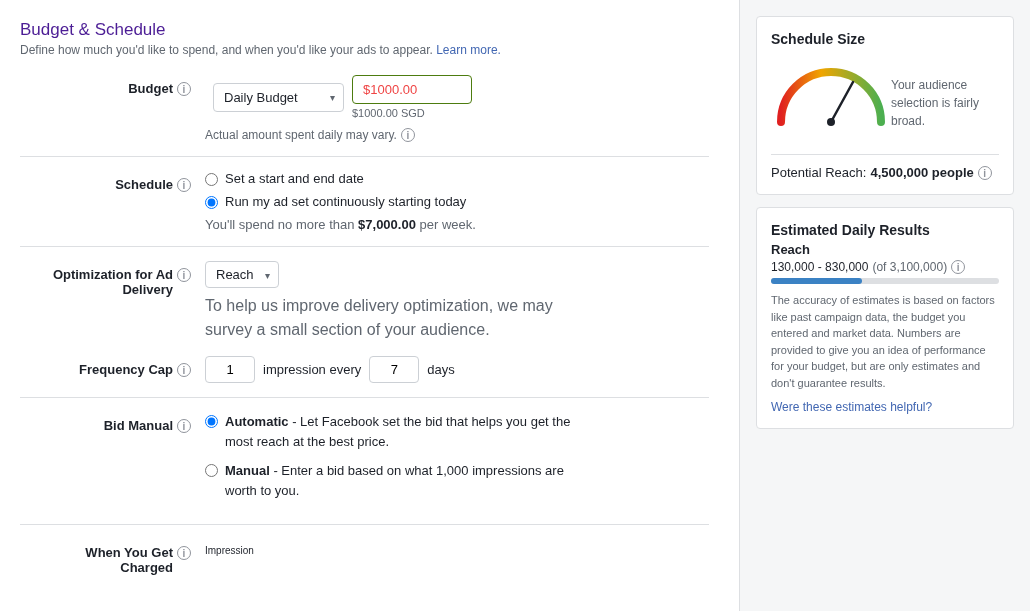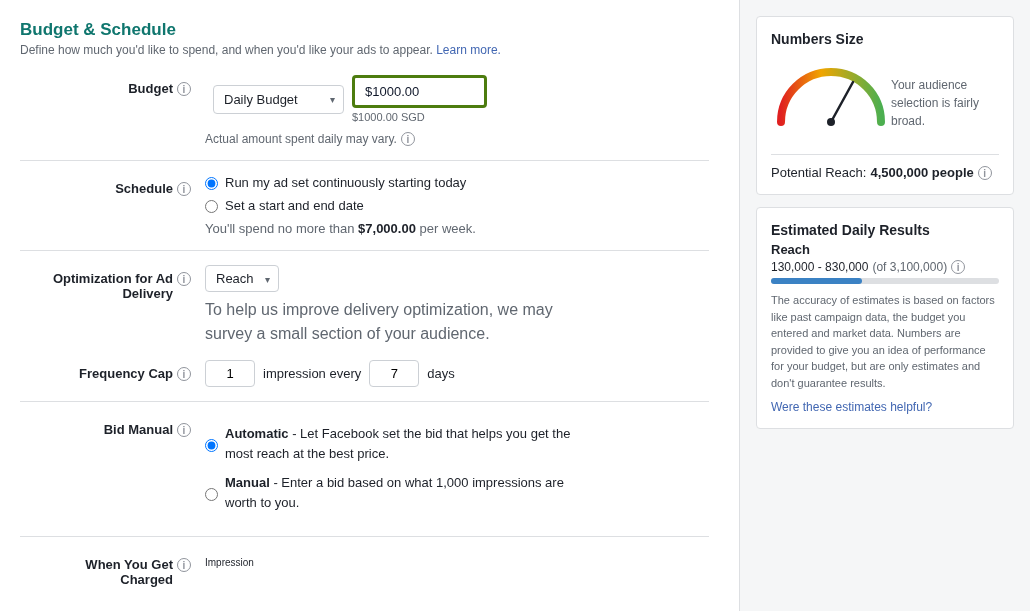--- a/index.html
+++ b/index.html
@@ -21,22 +21,22 @@
     .sidebar-panel {
       width: 290px;
       background: #f5f6f7;
       padding: 16px;
       display: flex;
       flex-direction: column;
       gap: 12px;
     }
     h2 {
       font-size: 17px;
-      font-weight: 700;
-      color: #0f766e;
+      font-weight: 400;
+      color: #4c1d95;
       margin-bottom: 3px;
     }
     .subtitle {
       font-size: 12px;
       color: #606770;
       margin-bottom: 18px;
     }
     .subtitle a {
       color: #4267b2;
       text-decoration: none;
@@ -109,26 +109,26 @@
     .select-arrow {
       position: absolute;
       right: 9px;
       top: 50%;
       transform: translateY(-50%);
       pointer-events: none;
       color: #606770;
       font-size: 10px;
     }
     .text-input {
-      border: 3px solid #4d7c0f;
+      border: 1px solid #4d7c0f;
       border-radius: 4px;
       padding: 6px 10px;
       font-size: 13px;
-      color: #0f172a;
-      width: 135px;
+      color: #ef4444;
+      width: 120px;
     }
     .sgd-label {
       font-size: 11px;
       color: #606770;
       margin-top: 3px;
       text-align: left;
     }
     .note-text {
       font-size: 12px;
       color: #606770;
@@ -184,26 +184,25 @@
     .small-input {
       border: 1px solid #ccd0d5;
       border-radius: 4px;
       padding: 5px 8px;
       font-size: 13px;
       width: 50px;
       text-align: center;
     }
     .bid-option {
       display: flex;
-      align-items: center;
+      align-items: flex-start;
       gap: 7px;
       margin-bottom: 10px;
       font-size: 13px;
       line-height: 1.5;
-      margin-top: 8px;
     }
     .bid-option input[type="radio"] {
       margin-top: 3px;
       flex-shrink: 0;
     }
     .bid-text strong {
       font-weight: 700;
     }
     .bid-text {
       color: #1d2129;
@@ -334,26 +333,26 @@
 
   <hr class="divider">
 
   <div class="form-row">
     <div class="form-label">
       <span>Schedule</span>
       <span class="info-icon">i</span>
     </div>
     <div class="form-content">
       <div class="radio-option">
+        <input type="radio" name="schedule" style="">
+        <span>Set a start and end date</span>
+      </div>
+      <div class="radio-option">
         <input type="radio" name="schedule" checked="" style="">
         <span>Run my ad set continuously starting today</span>
-      </div>
-      <div class="radio-option">
-        <input type="radio" name="schedule" style="">
-        <span>Set a start and end date</span>
       </div>
       <div class="weekly-note">
         <span>You'll spend no more than </span><strong>$7,000.00</strong><span> per week.</span>
       </div>
     </div>
   </div>
 
   <hr class="divider">
 
   <div class="form-row">
@@ -419,21 +418,21 @@
     </div>
     <div class="form-content">
       <div class="charged-value">Impression</div>
     </div>
   </div>
 </div>
 
 <div class="sidebar-panel">
 
   <div class="sidebar-card">
-    <h3>Numbers Size</h3>
+    <h3>Schedule Size</h3>
     <div class="gauge-container">
       <div class="gauge-svg-wrap">
         <svg width="120" height="70" viewBox="0 0 120 70">
 
           <defs>
             <linearGradient id="gaugeGrad" x1="0%" y1="0%" x2="100%" y2="0%">
               <stop offset="0%" style="stop-color:#e02020"></stop>
               <stop offset="40%" style="stop-color:#f0a500"></stop>
               <stop offset="100%" style="stop-color:#4caf50"></stop>
             </linearGradient>

